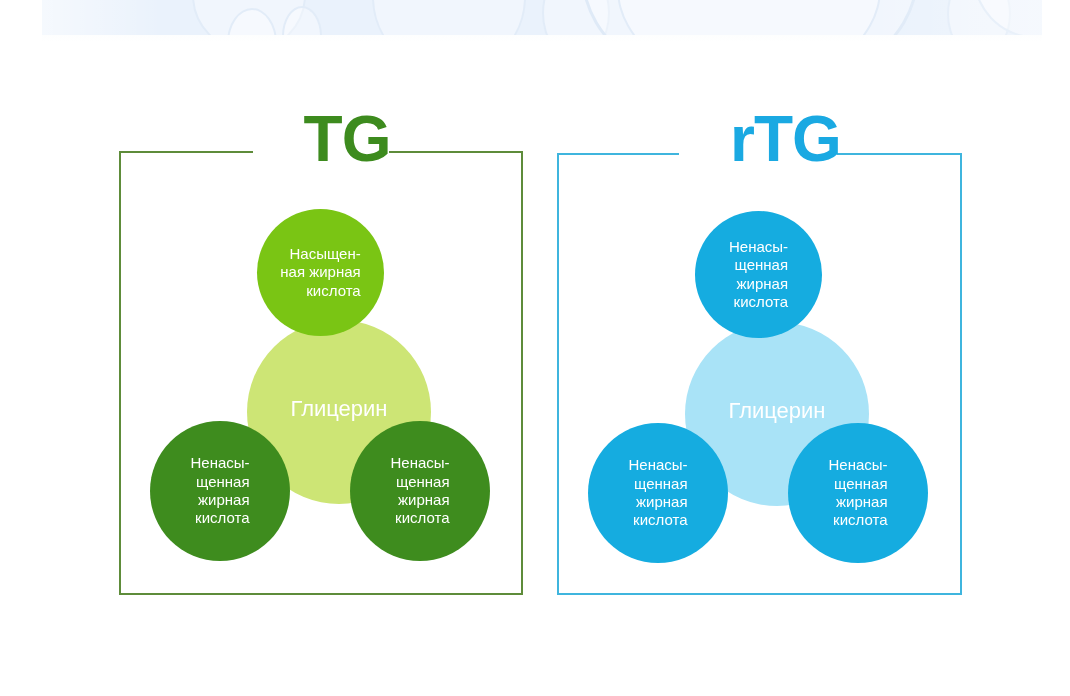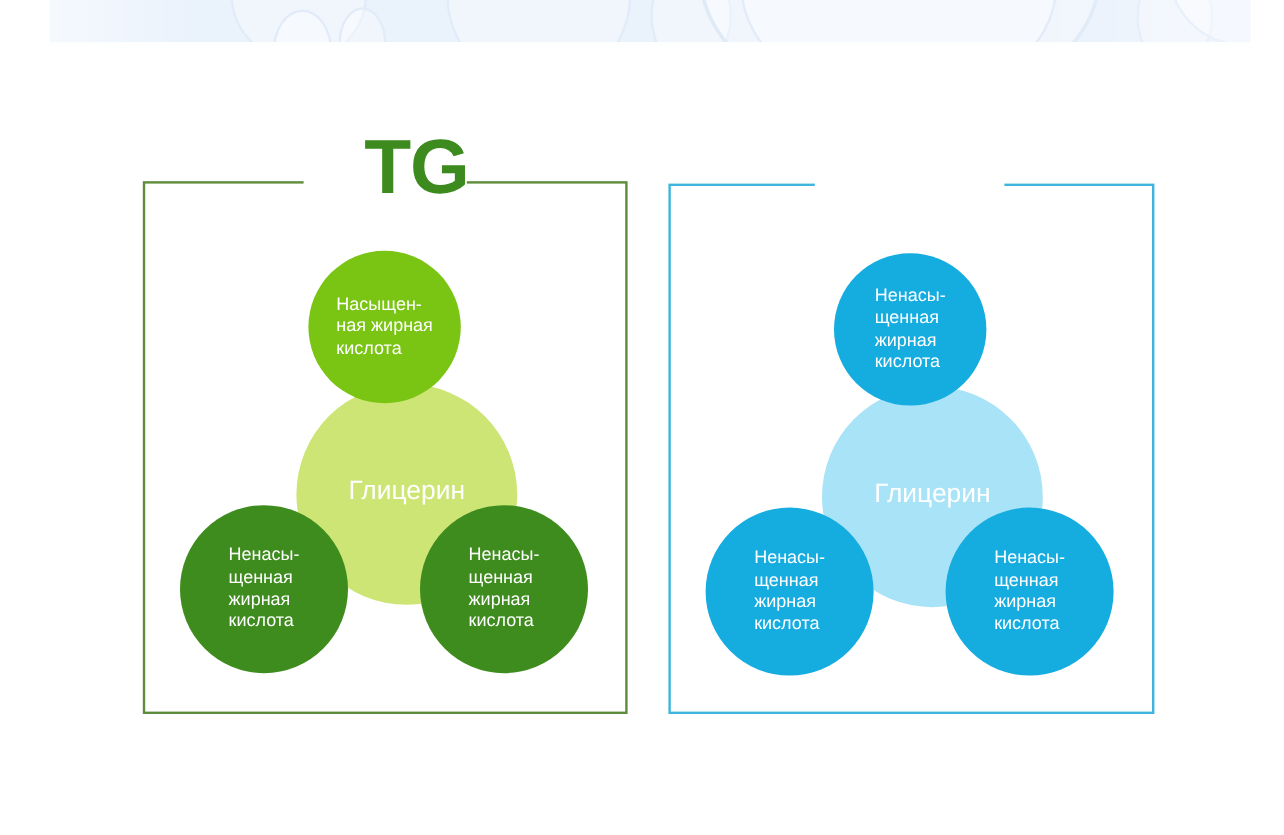--- a/index.html
+++ b/index.html
@@ -104,21 +104,21 @@
   #panel-rtg .panel-title { top: -46px; font-size: 64px; color: #1aa9e2; }
 
   
   .cluster { position: absolute; left: 0; top: 0; width: 100%; height: 100%; }
   .circle {
     position: absolute;
     border-radius: 50%;
     display: flex;
     align-items: center;
     justify-content: center;
-    text-align: left;
+    text-align: right;
     color: #ffffff;
     box-sizing: border-box;
   }
   .circle .c-label { display: block; }
 
   
   .circle.glycerin {
     left: 128px; top: 169px;
     width: 184px; height: 184px;
     font-size: 22px;
@@ -196,20 +196,21 @@
     </div>
     <div class="circle br">
       <span class="c-label">Ненасы-<br>щенная<br>жирная<br>кислота</span>
     </div>
   </div>
 </div>
 
 <div class="panel" id="panel-rtg">
   <div class="panel-frame"></div>
   <div class="panel-title-gap"></div>
+  <div class="panel-title">rTG</div>
 
   <div class="cluster">
     <div class="circle glycerin">
       <span class="c-label">Глицерин</span>
     </div>
     <div class="circle top">
       <span class="c-label">Ненасы-<br>щенная<br>жирная<br>кислота</span>
     </div>
     <div class="circle bl">
       <span class="c-label">Ненасы-<br>щенная<br>жирная<br>кислота</span>

